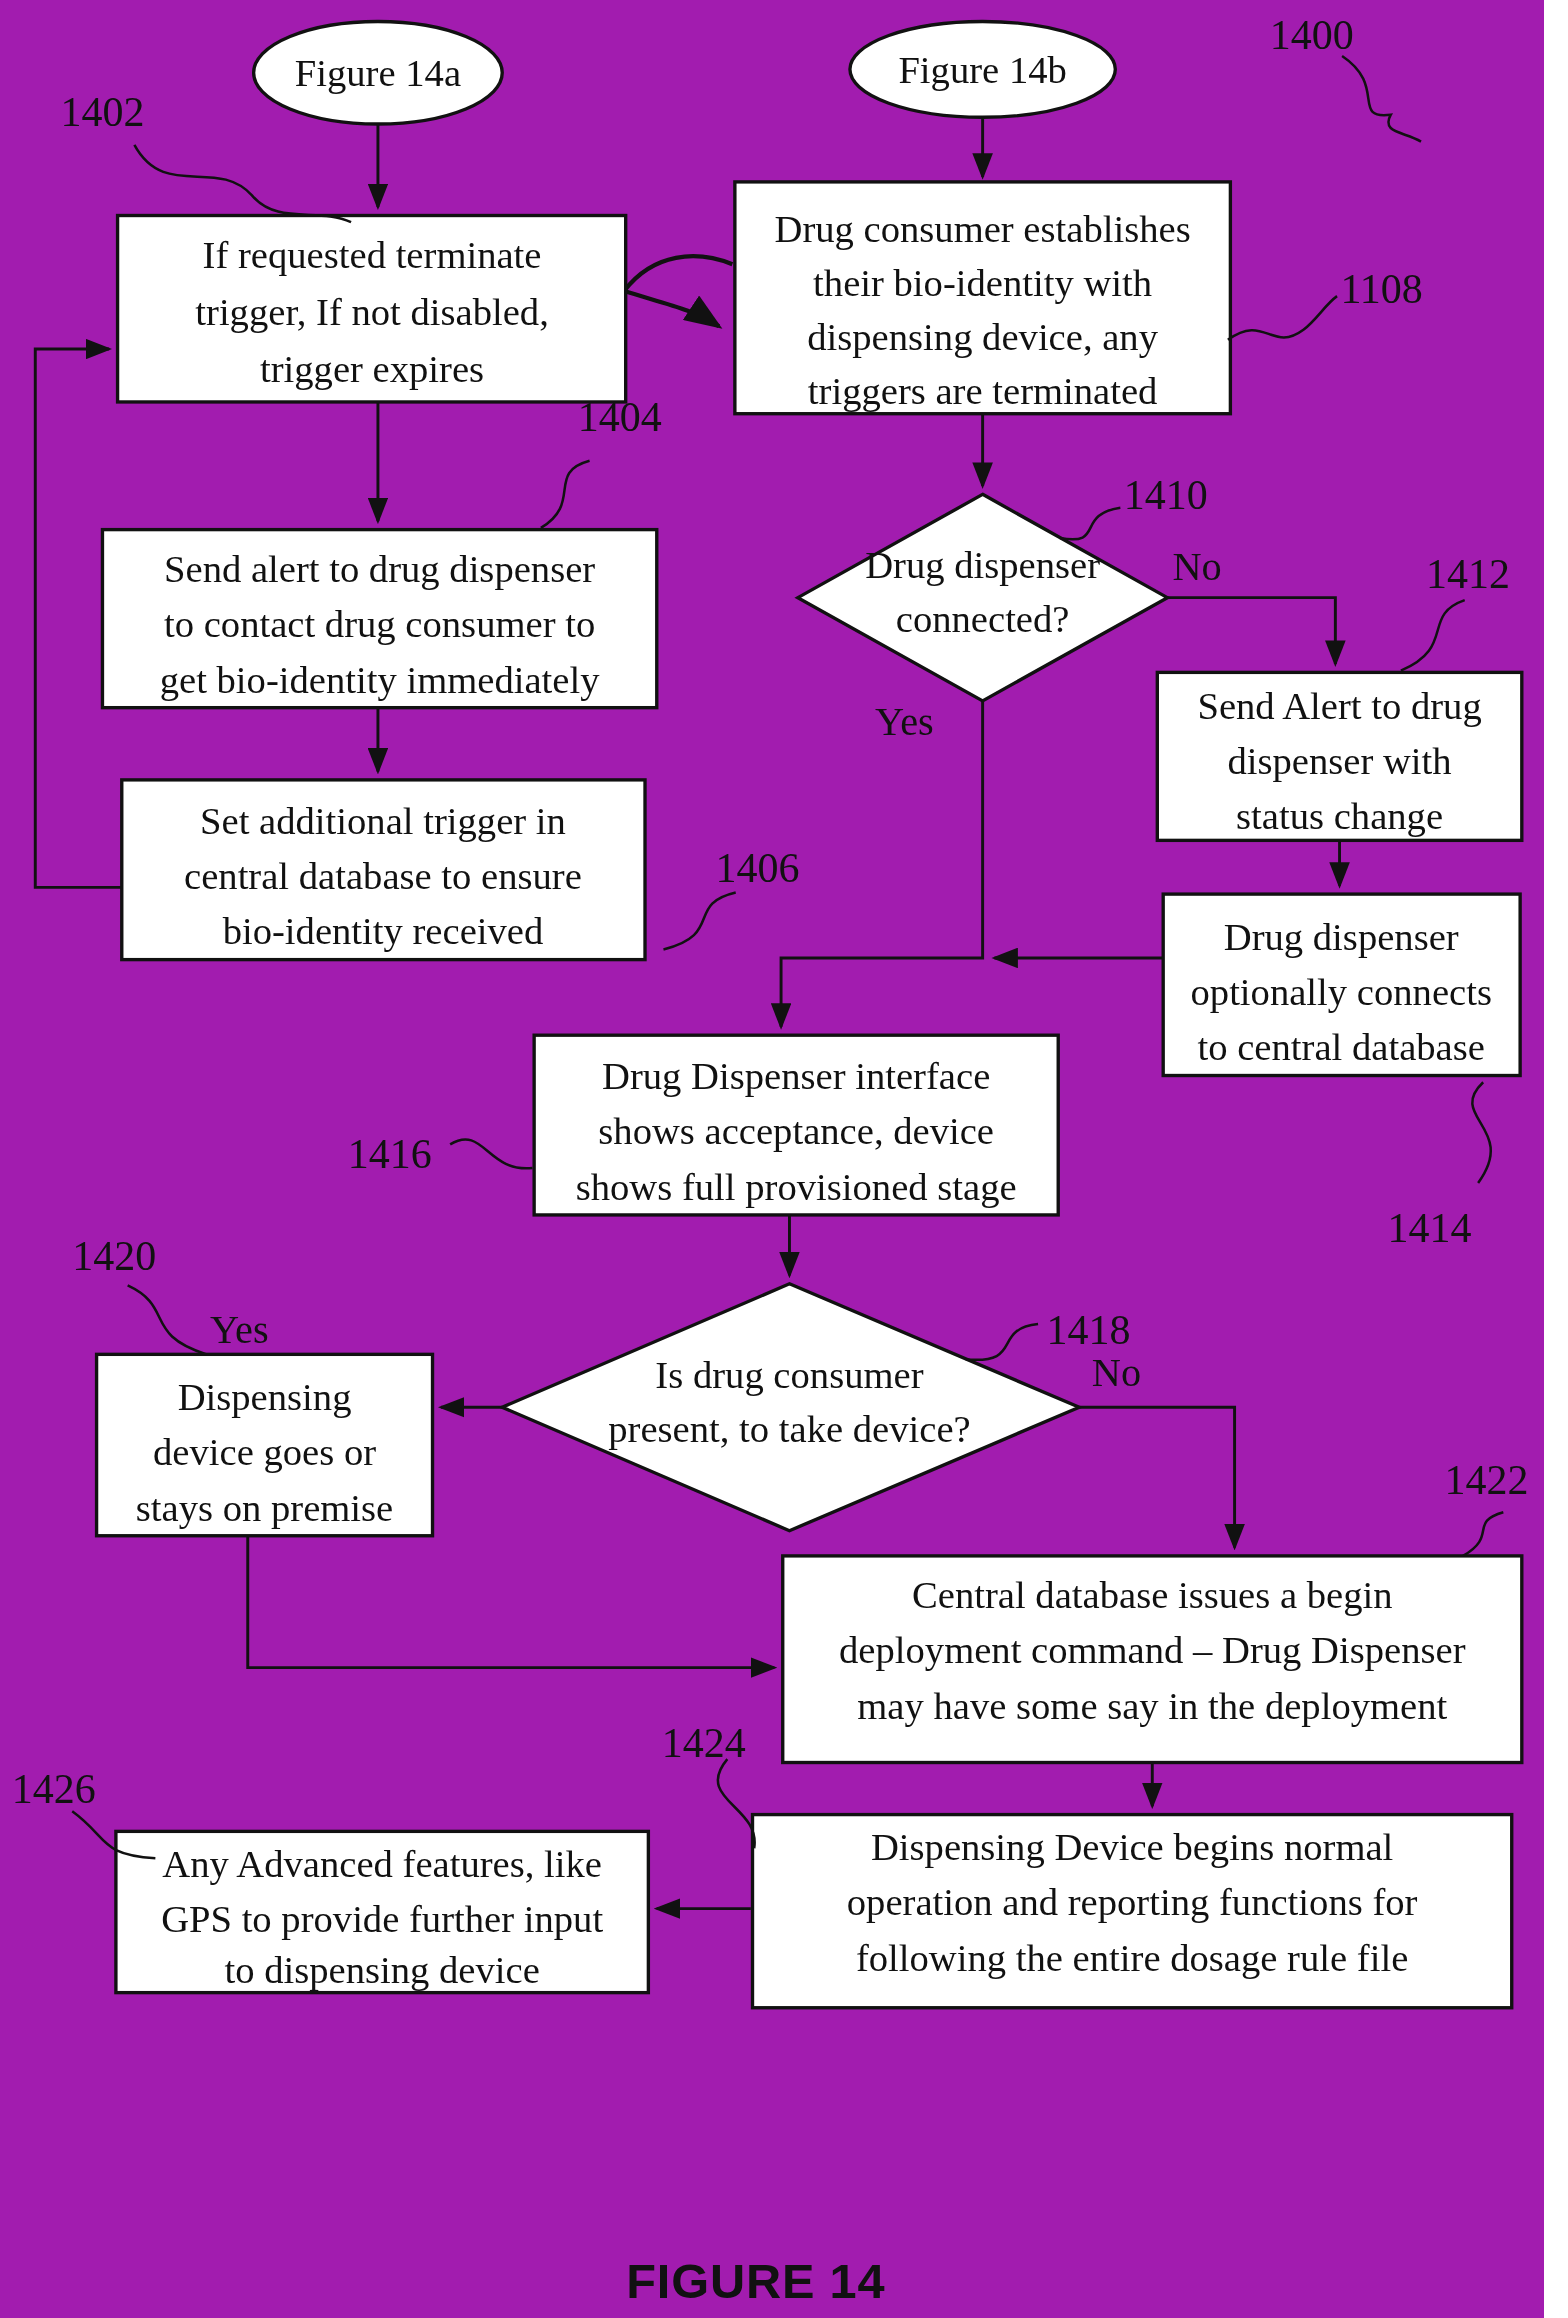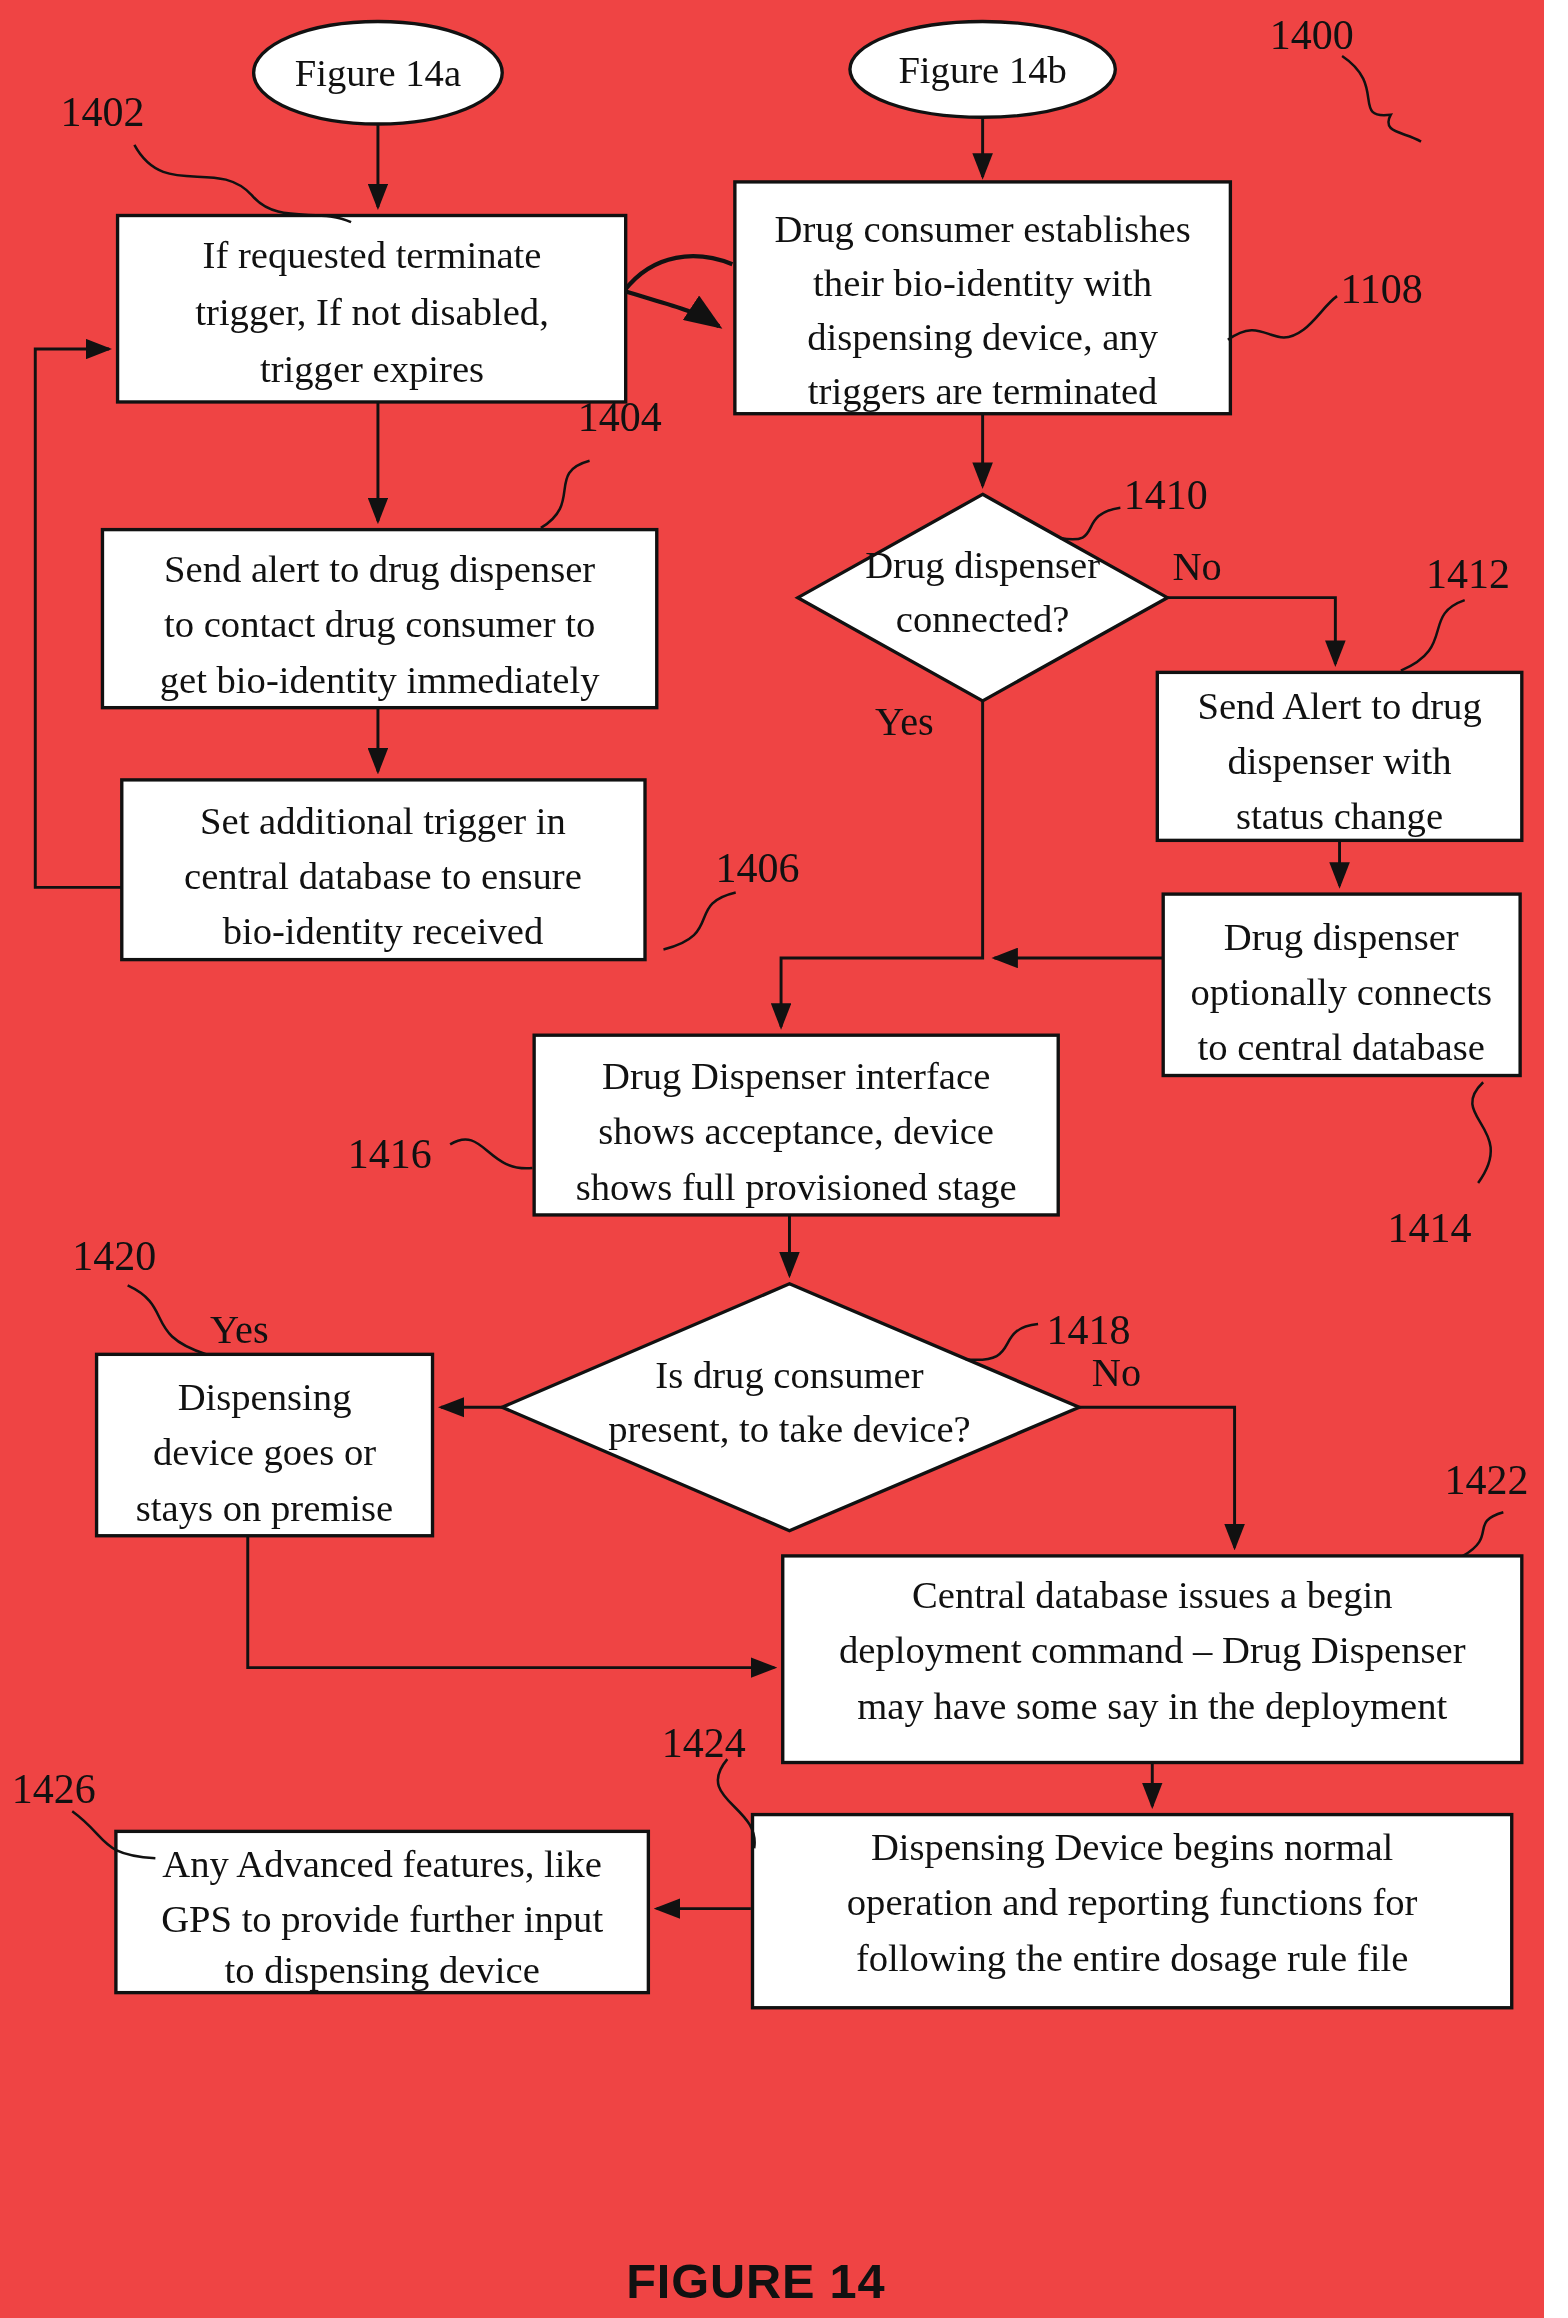--- a/index.html
+++ b/index.html
@@ -1,20 +1,20 @@
 <!DOCTYPE html>
 <html style="font-size:13.4px"><head>
 <meta charset="utf-8">
 <style>
   html, body { margin: 0; padding: 0; background: #ffffff; }
   .page {
     position: relative;
     width: 1544px;
     height: 2319px;
-    background: #ef4444;
+    background: #a21caf;
     font-family: "Liberation Serif", serif;
   }
   svg { display: block; }
   .shape { fill: #ffffff; stroke: #111111; stroke-width: 4; }
   .conn  { fill: none; stroke: #111111; stroke-width: 3.5; }
   .thick { fill: none; stroke: #111111; stroke-width: 5; }
   .squig { fill: none; stroke: #111111; stroke-width: 3; }
   .bt  { font-family: "Liberation Serif", serif; font-size: 46px; fill: #111111; text-anchor: middle; }
   .ref { font-family: "Liberation Serif", serif; font-size: 50px; fill: #111111; text-anchor: start; }
   .bl  { font-family: "Liberation Serif", serif; font-size: 48px; fill: #111111; text-anchor: start; }

